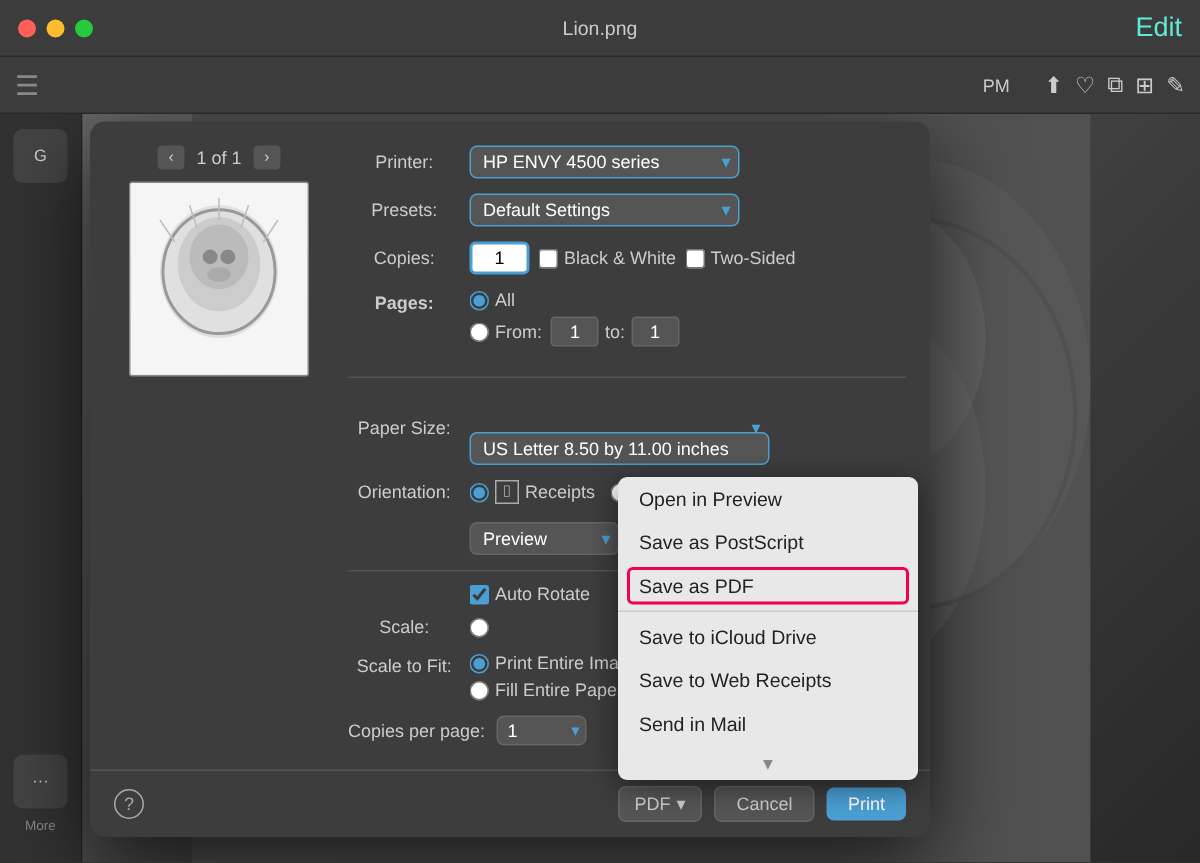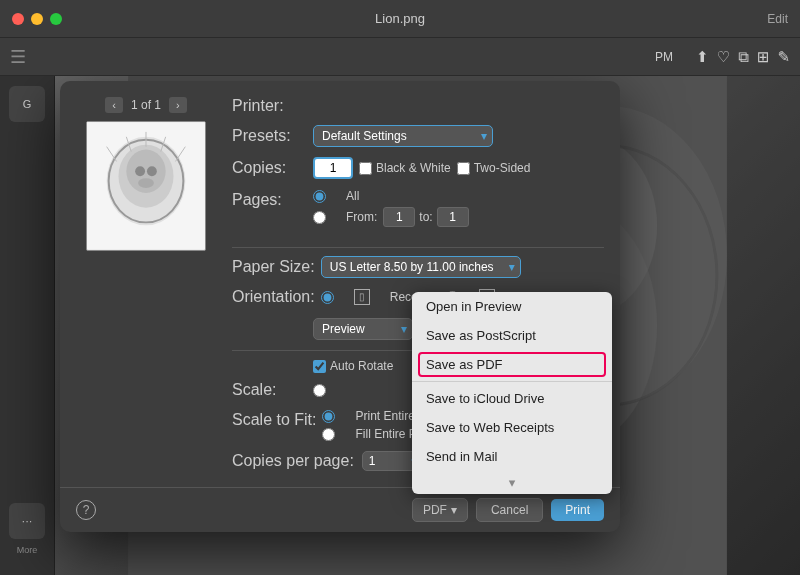--- a/index.html
+++ b/index.html
@@ -185,22 +185,22 @@
     }
 
     .form-row {
       display: flex;
       align-items: center;
       margin-bottom: 10px;
       gap: 6px;
     }
     .form-label {
       color: #ccc;
-      font-size: 16px;
-      text-align: left;
+      font-size: 12px;
+      text-align: center;
       min-width: 75px;
     }
     .form-select {
       background: #555;
       border: 1px solid #666;
       border-radius: 5px;
       color: #fff;
       padding: 3px 20px 3px 8px;
       font-size: 12px;
       appearance: none;
@@ -243,21 +243,21 @@
       gap: 4px;
       color: #ccc;
       font-size: 12px;
     }
     .checkbox-label input[type=checkbox] {
       accent-color: #4a9fd4;
     }
     .radio-label {
       display: flex;
       align-items: center;
-      gap: 20px;
+      gap: 4px;
       color: #ccc;
       font-size: 12px;
     }
     .radio-label input[type=radio] {
       accent-color: #4a9fd4;
     }
 
     .pages-section {
       display: flex;
       flex-direction: column;
@@ -493,21 +493,21 @@
 <body>
 
 <div class="title-bar">
   <div class="traffic-lights">
     <div class="traffic-light tl-close"></div>
     <div class="traffic-light tl-minimize"></div>
     <div class="traffic-light tl-maximize"></div>
   </div>
   <span class="title-bar-title">Lion.png</span>
   <div class="title-bar-icons">
-    <span style="color:#a3a3a3;font-size:12px;">Edit</span>
+    <span style="color:#5eead4;font-size:18px;">Edit</span>
   </div>
 </div>
 
 <div class="app-toolbar">
   <span style="color:#888;font-size:18px;">☰</span>
   <span style="color:#ccc;font-size:12px;margin-left:auto;margin-right:15px;">PM</span>
   <span style="color:#ccc;font-size:15px;">⬆</span>
   <span style="color:#ccc;font-size:15px;">♡</span>
   <span style="color:#ccc;font-size:15px;">⧉</span>
   <span style="color:#ccc;font-size:15px;">⊞</span>
@@ -570,20 +570,25 @@
               <line x1="90" y1="40" x2="100" y2="25" stroke="#bbb" stroke-width="1"></line>
             </svg>
           </div>
         </div>
       </div>
 
       <div class="settings-panel">
 
         <div class="form-row">
           <span class="form-label">Printer:</span>
+          <div class="select-wrapper">
+            <select class="form-select select-blue">
+              <option>HP ENVY 4500 series</option>
+            </select>
+          </div>
         </div>
 
         <div class="form-row">
           <span class="form-label">Presets:</span>
           <div class="select-wrapper">
             <select class="form-select select-blue">
               <option>Default Settings</option>
             </select>
           </div>
         </div>
@@ -595,21 +600,21 @@
             <input type="checkbox" style="">
             <span>Black &amp; White</span>
           </label>
           <label class="checkbox-label">
             <input type="checkbox" style="">
             <span>Two-Sided</span>
           </label>
         </div>
 
         <div class="form-row" style="align-items:flex-start;">
-          <span class="form-label" style="padding-top:2px;">Pages:</span>
+          <span class="form-label" style="padding-top:2px;font-weight:bold;">Pages:</span>
           <div class="pages-section">
             <label class="radio-label">
               <input type="radio" name="pages" checked="" style="">
               <span>All</span>
             </label>
             <div class="pages-row">
               <label class="radio-label">
                 <input type="radio" name="pages" style="">
                 <span>From:</span>
               </label>
@@ -620,21 +625,21 @@
               </div>
             </div>
           </div>
         </div>
 
         <div class="divider"></div>
 
         <div class="form-row">
           <span class="form-label">Paper Size:</span>
           <div class="select-wrapper">
-            <select class="form-select select-blue" style="min-width:200px;">
+            <select class="form-select select-blue" style="min-width:200px;margin-top:28px;">
               <option>US Letter 8.50 by 11.00 inches</option>
             </select>
           </div>
         </div>
 
         <div class="form-row">
           <span class="form-label">Orientation:</span>
           <div class="orientation-row">
             <label class="radio-label">
               <input type="radio" name="orientation" checked="" style="">

